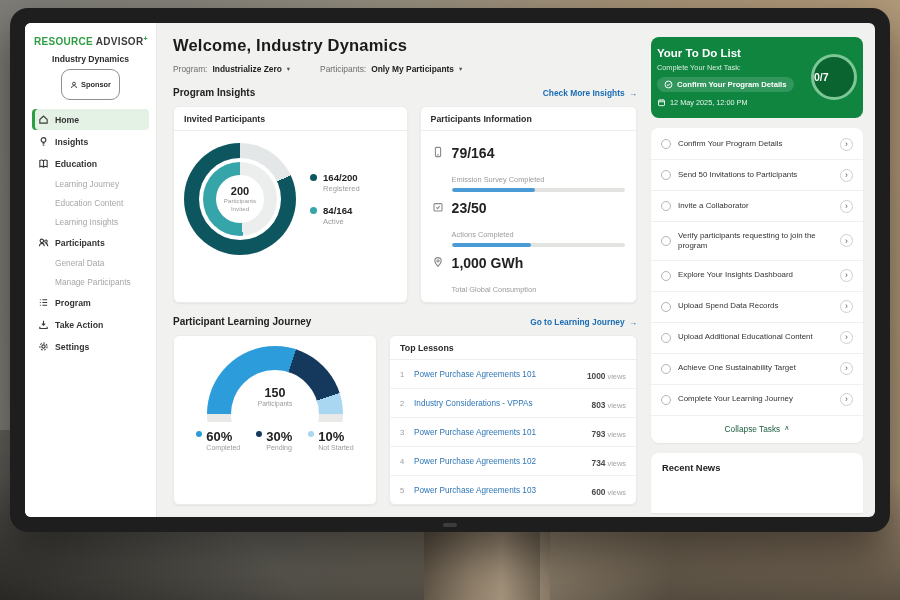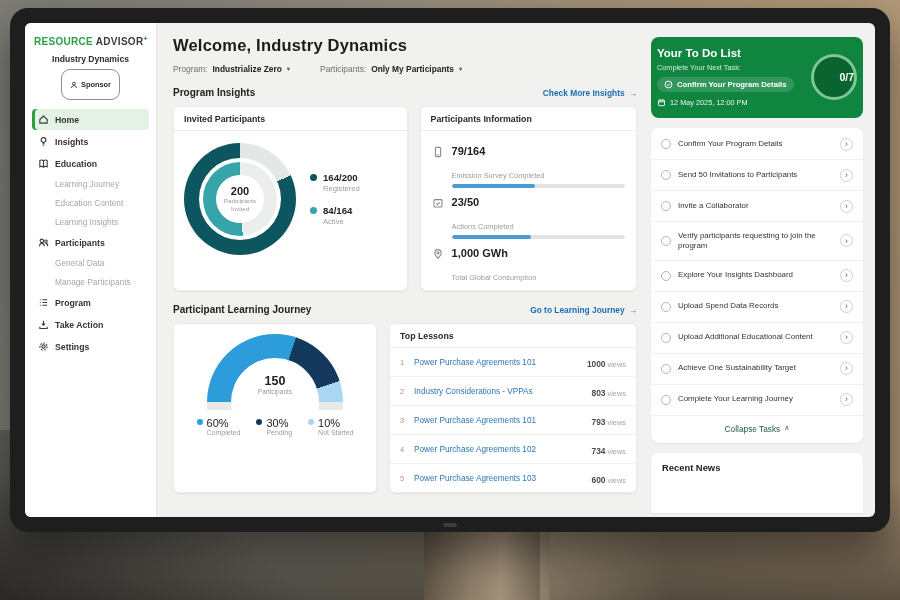--- a/index.html
+++ b/index.html
@@ -55,53 +55,53 @@
   .leg-item{display:flex;gap:6px}
   .leg-dot{width:7px;height:7px;border-radius:50%;margin-top:2px;flex:none}
   .leg-val{font-size:9.6px;font-weight:bold;color:#222}
   .leg-lab{font-size:7.6px;color:#9b9b9b;margin-top:1px}
   
   .card-info{flex:1;min-height:160px}
   .info-body{padding:6px 11px 8px}
   .pi-row{display:flex;gap:8px;margin-top:8px}
   .pi-ico{width:12px;flex:none;padding-top:1px}
   .pi-col{flex:1;min-width:0}
-  .pi-val{font-size:11px;font-weight:bold;color:#222}
+  .pi-val{font-size:14px;font-weight:bold;color:#222}
   .pi-lab{font-size:7.4px;color:#9b9b9b;margin-top:14px}
   .pi-bar{height:4px;background:#e3e3e1;border-radius:2px;margin-top:4px;overflow:hidden}
   .pi-fill{height:100%;background:#4a9bd5;border-radius:2px;width:0}
   
   .card-edu{flex:.92;min-height:150px}
   .edu-body{padding:10px 8px 8px;display:flex;flex-direction:column;align-items:center}
   .gauge{position:relative;width:150px;height:76px;overflow:hidden}
   .g-arc{position:absolute;left:7px;top:0;width:136px;height:136px;border-radius:50%}
   .g-hole{position:absolute;left:31px;top:24px;width:88px;height:88px;border-radius:50%;background:#fff;display:flex;flex-direction:column;align-items:center;padding-top:16px}
   .g-val{font-size:12.5px;font-weight:bold;color:#222}
   .g-lab{font-size:6.6px;color:#9b9b9b}
   .elegend{display:flex;gap:16px;margin-top:7px}
   .eleg-item{display:flex;gap:4px}
   .eleg-dot{width:6px;height:6px;border-radius:50%;margin-top:2px;flex:none}
-  .eleg-val{font-size:11px;font-weight:normal;color:#222}
+  .eleg-val{font-size:13px;font-weight:bold;color:#222}
   .eleg-lab{font-size:7px;color:#9b9b9b}
   
   .card-lessons{flex:1.12;min-height:150px}
   .lesson{display:flex;align-items:center;gap:6px;padding:5px 10px;border-bottom:1px solid #f1f1ef}
   .lesson:last-child{border-bottom:none}
   .l-rank{font-size:7.6px;color:#9a9a9a;width:8px;flex:none}
   .l-title{flex:1;min-width:0;font-size:8.2px;color:#2e75b6;white-space:nowrap;overflow:hidden;text-overflow:ellipsis;cursor:pointer}
   .l-views{font-size:8.4px;font-weight:bold;color:#4a4a4a}
   .l-vlab{font-size:7.4px;color:#a3a3a3;margin-left:2px}
   
   .rightcol{width:226px;flex:none;padding:14px 12px 0 2px}
   .todo-card{background:#0f8540;border-radius:8px;color:#fff;padding:10px 6px 11px;display:flex;justify-content:space-between;gap:6px}
   .todo-title{font-size:11.5px;font-weight:bold}
   .todo-sub{font-size:7.3px;margin-top:4px;color:#d7ecdd}
   .todo-next{display:flex;align-items:center;gap:4px;background:rgba(255,255,255,.15);border-radius:9px;padding:3px 7px;margin-top:5px;font-size:7.7px;font-weight:bold;max-width:146px}
   .todo-when{display:flex;align-items:center;gap:4px;font-size:7.3px;margin-top:6px;color:#e9f5ed}
-  .todo-ring{width:46px;height:46px;flex:none;align-self:center;border-radius:50%;background:#0a6430;border:3px solid #7cc795;display:flex;align-items:center;justify-content:flex-end;font-size:10.5px;font-weight:bold}
+  .todo-ring{width:46px;height:46px;flex:none;align-self:center;border-radius:50%;background:#0a6430;border:3px solid #7cc795;display:flex;align-items:center;justify-content:flex-start;font-size:10.5px;font-weight:bold}
   .tasks-card{background:#fff;border-radius:8px;margin-top:10px;box-shadow:0 1px 2px rgba(0,0,0,.06);padding:1px 0}
   .task-row{display:flex;align-items:center;gap:7px;padding:8.5px 10px;border-bottom:1px solid #f0f0ee;cursor:pointer}
   .task-check{width:10px;height:10px;border:1px solid #b4b4b2;border-radius:50%;flex:none}
   .task-label{flex:1;font-size:7.9px;color:#333;line-height:1.3}
   .task-go{width:13px;height:13px;border:1px solid #cfcfcd;border-radius:50%;font-size:8.5px;color:#555;display:flex;align-items:center;justify-content:center;flex:none;line-height:1}
   .collapse{display:flex;justify-content:center;gap:4px;padding:8px;font-size:8.3px;font-weight:normal;color:#1e5f41;cursor:pointer}
   .collapse .caret{font-size:7px}
   .news-card{background:#fff;border-radius:8px 8px 0 0;margin-top:10px;padding:9px 11px;height:60px;box-shadow:0 1px 2px rgba(0,0,0,.06)}
   .news-title{font-size:9.4px;font-weight:bold;color:#222}
 </style>

